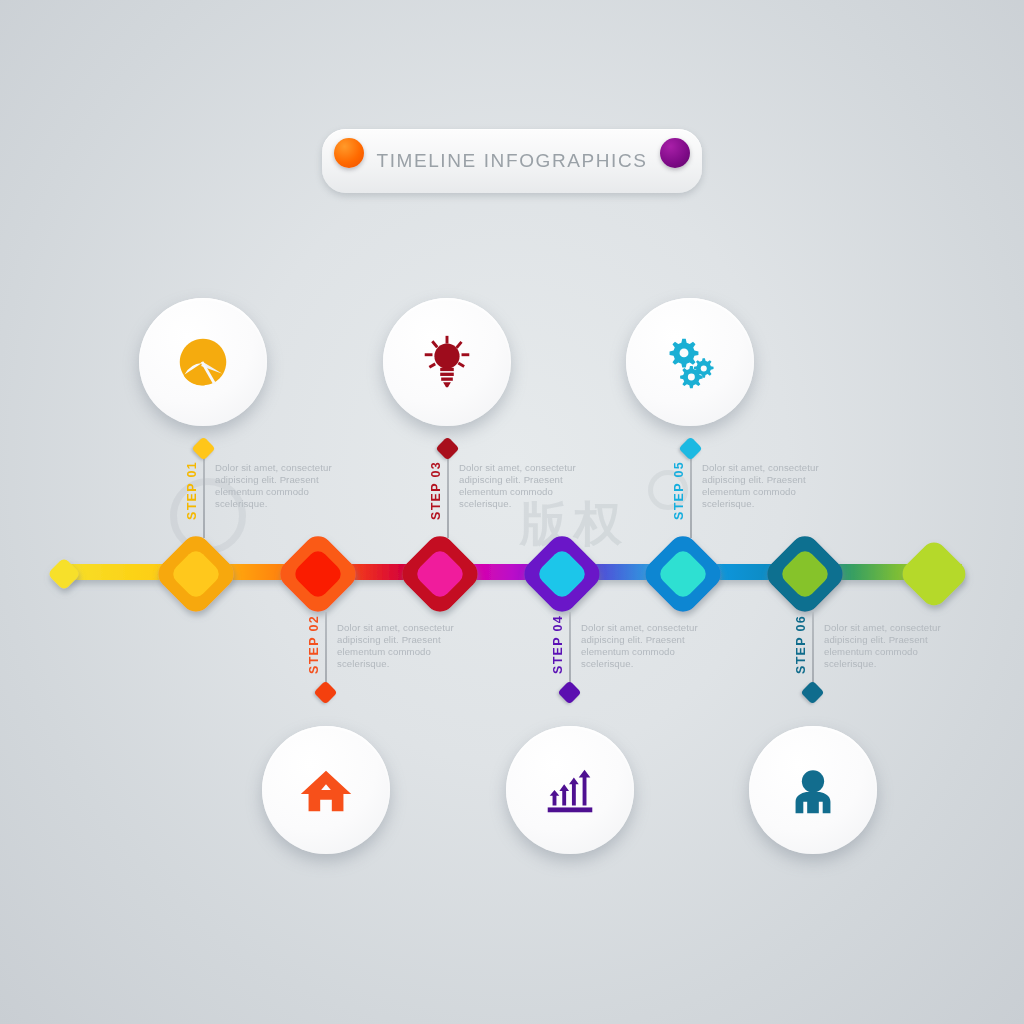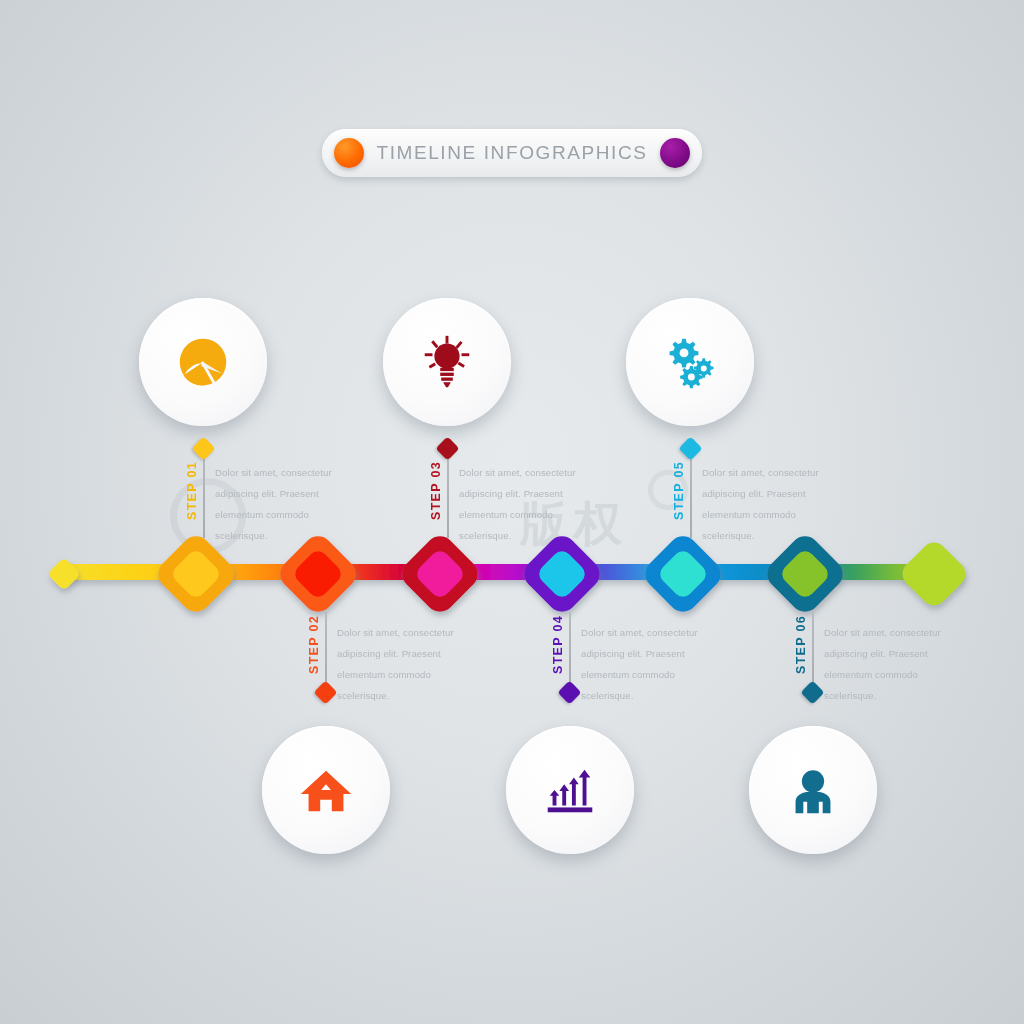--- a/index.html
+++ b/index.html
@@ -37,21 +37,21 @@
   }
   .wm-r1 { left: 170px; top: 478px; width: 76px; height: 76px; }
   .wm-r2 { left: 648px; top: 470px; width: 40px; height: 40px; border-width: 5px; }
 
   
   #title-pill {
     position: absolute;
     left: 322px;
     top: 129px;
     width: 380px;
-    height: 48px;
+    height: 64px;
     border-radius: 24px;
     background: linear-gradient(180deg, #fdfdfd 0%, #f3f4f5 55%, #e8eaec 100%);
     box-shadow: 0 3px 7px rgba(120,130,140,0.33),
                 inset 0 1px 0 rgba(255,255,255,0.95);
     display: flex;
     align-items: center;
     justify-content: center;
     z-index: 6;
   }
   #title-pill .title-text {
@@ -126,21 +126,21 @@
     transform: rotate(-90deg);
     transform-origin: left top;
     white-space: nowrap;
   }
 
   
   .step-body {
     position: absolute;
     width: 128px;
     font-size: 9.6px;
-    line-height: 21px;
+    line-height: 12px;
     color: #b2b8be;
     letter-spacing: 0.1px;
   }
 </style>
 </head>
 <body>
 
 <div id="watermark">
   <div class="wm-text wm-cn2">版权</div>
   <div class="wm-ring wm-r1"></div>

